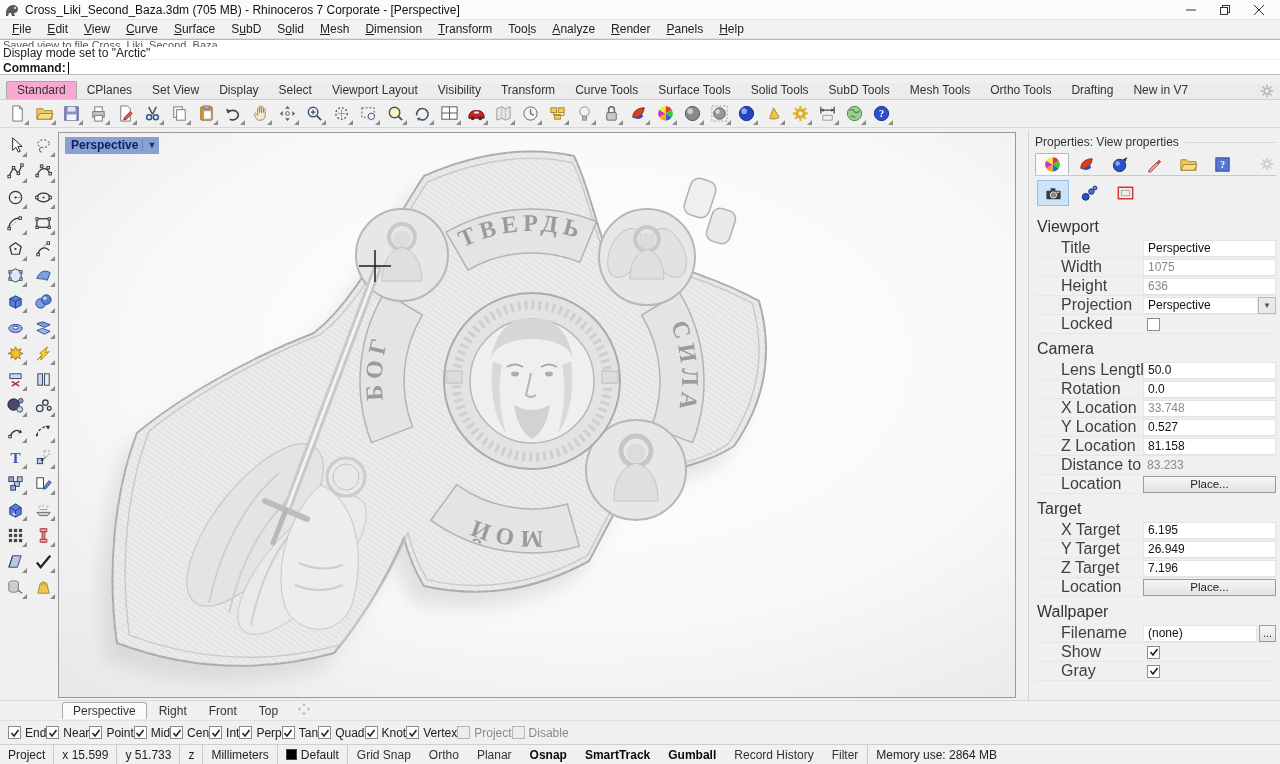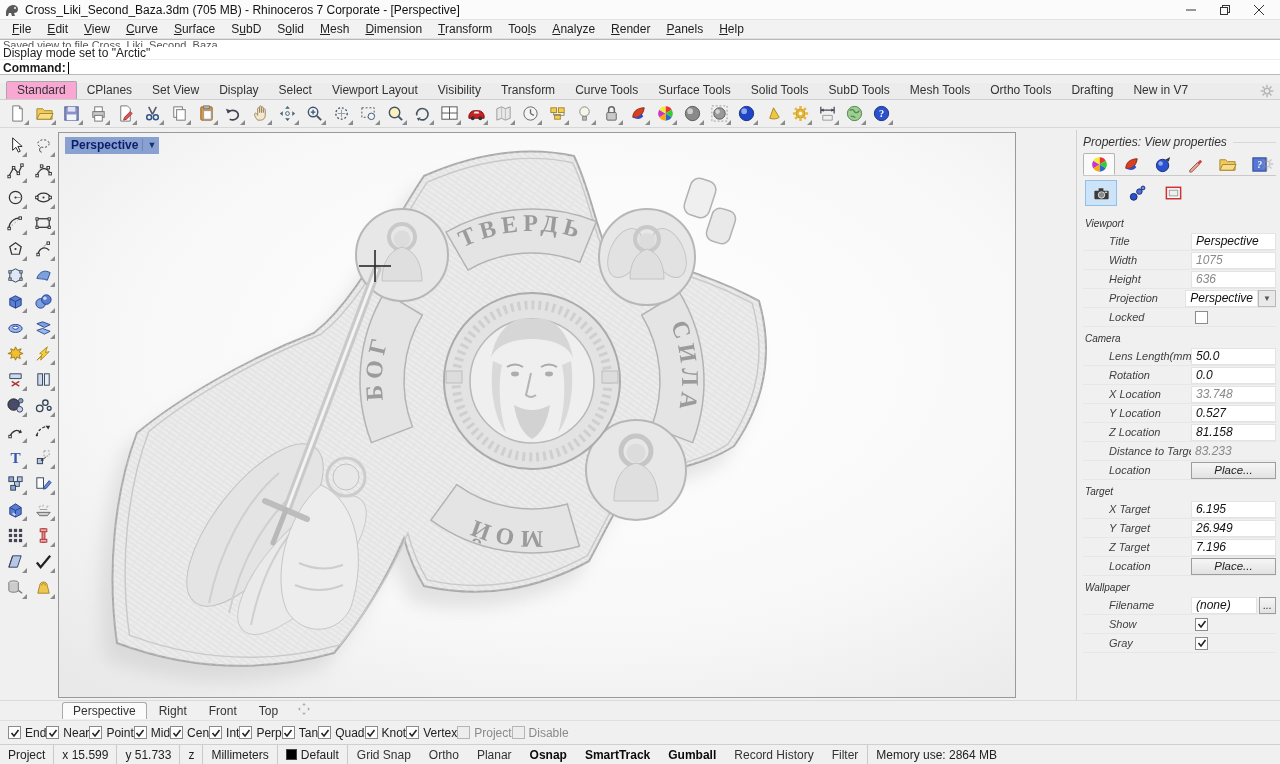--- a/index.html
+++ b/index.html
@@ -36,34 +36,34 @@
     align-content:start; padding:2px 0 0 2px; }
   .ltool { width:26px; height:26px; display:flex; align-items:center; justify-content:center; position:relative; }
   .ltool.flyout::after { content:''; position:absolute; right:1px; bottom:1px;
     border-left:5px solid transparent; border-bottom:5px solid #8b8b8b; }
   .vparea { flex:1; position:relative; padding:2px 0 0 2px; }
   .vpframe { width:958px; height:566px; border:1px solid #9a9a9a; position:relative; background:#fff; }
   .vplabel { position:absolute; left:6px; top:4px; background:#88a1d0; color:#0c1d6b; font-weight:bold;
     font-size:12px; padding:1px 3px 2px 6px; display:flex; align-items:center; gap:4px; z-index:5; }
   .vplabel .sep { width:1px; height:12px; background:#6d87bb; }
   .vplabel .arr { font-size:9px; color:#18306f; }
-  .rightpanel { width:204px; background:#f0f0f0; border-left:1px solid #d2d2d2; padding:4px 4px 0 6px; overflow:hidden;font-style:italic; }
+  .rightpanel { width:252px; background:#f0f0f0; border-left:1px solid #d2d2d2; padding:4px 4px 0 6px; overflow:hidden; }
   .panelheader { display:flex; align-items:center; gap:6px; height:16px; color:#333; }
   .panelheader .rule { flex:1; height:1px; background:#d8d8d8; }
   .paneltabs { display:flex; align-items:flex-end; height:24px; margin-top:2px; border-bottom:1px solid #c9c9c9; position:relative; }
   .ptab { width:34px; height:22px; display:flex; align-items:center; justify-content:center; }
   .ptab.active { background:#fafafa; border:1px solid #b5b5b5; border-bottom:1px solid #fafafa; border-radius:2px 2px 0 0; }
   .ptab-gear { position:absolute; right:2px; bottom:4px; width:14px; height:14px; opacity:.45; }
   .subtabs { display:flex; gap:4px; padding:4px 0 6px 2px; }
   .stab { width:32px; height:26px; display:flex; align-items:center; justify-content:center; border:1px solid transparent; }
   .stab.active { background:#cde3f7; border:1px solid #90c0e8; }
   .propsection { margin-top:2px; }
-  .sectiontitle { color:#333; padding:4px 0 3px 2px; font-size:10px; }
+  .sectiontitle { color:#333; padding:4px 0 3px 2px; font-size:16px; }
   .prow { display:flex; align-items:center; height:19px; border-bottom:1px solid #e7e7e7; }
-  .prow .plabel { width:108px; padding-left:26px; color:#3f3f3f; font-size:11px; white-space:nowrap; overflow:hidden; }
+  .prow .plabel { width:108px; padding-left:26px; color:#3f3f3f; font-size:16px; white-space:nowrap; overflow:hidden; }
   .prow .pval { flex:1; height:17px; display:flex; align-items:center; }
   .valinput { flex:1; height:17px; background:#fff; border:1px solid #e3e3e3; padding:0 4px; display:flex; align-items:center; color:#111; }
   .valinput.muted { color:#8a8a8a; }
   .valstatic { flex:1; padding:0 4px; color:#8a8a8a; }
   .ddbtn { width:18px; height:17px; background:#e9e9e9; border:1px solid #b9b9b9; display:flex; align-items:center;
     justify-content:center; font-size:8px; color:#555; }
   .placebtn { flex:1; height:17px; background:linear-gradient(#f6f6f6,#e2e2e2); border:1px solid #9d9d9d;
     display:flex; align-items:center; justify-content:center; color:#222; font-size:11.5px; }
   .dotbtn { width:17px; height:17px; background:linear-gradient(#f6f6f6,#e2e2e2); border:1px solid #9d9d9d;
     display:flex; align-items:center; justify-content:center; font-size:10px; margin-left:2px; }

